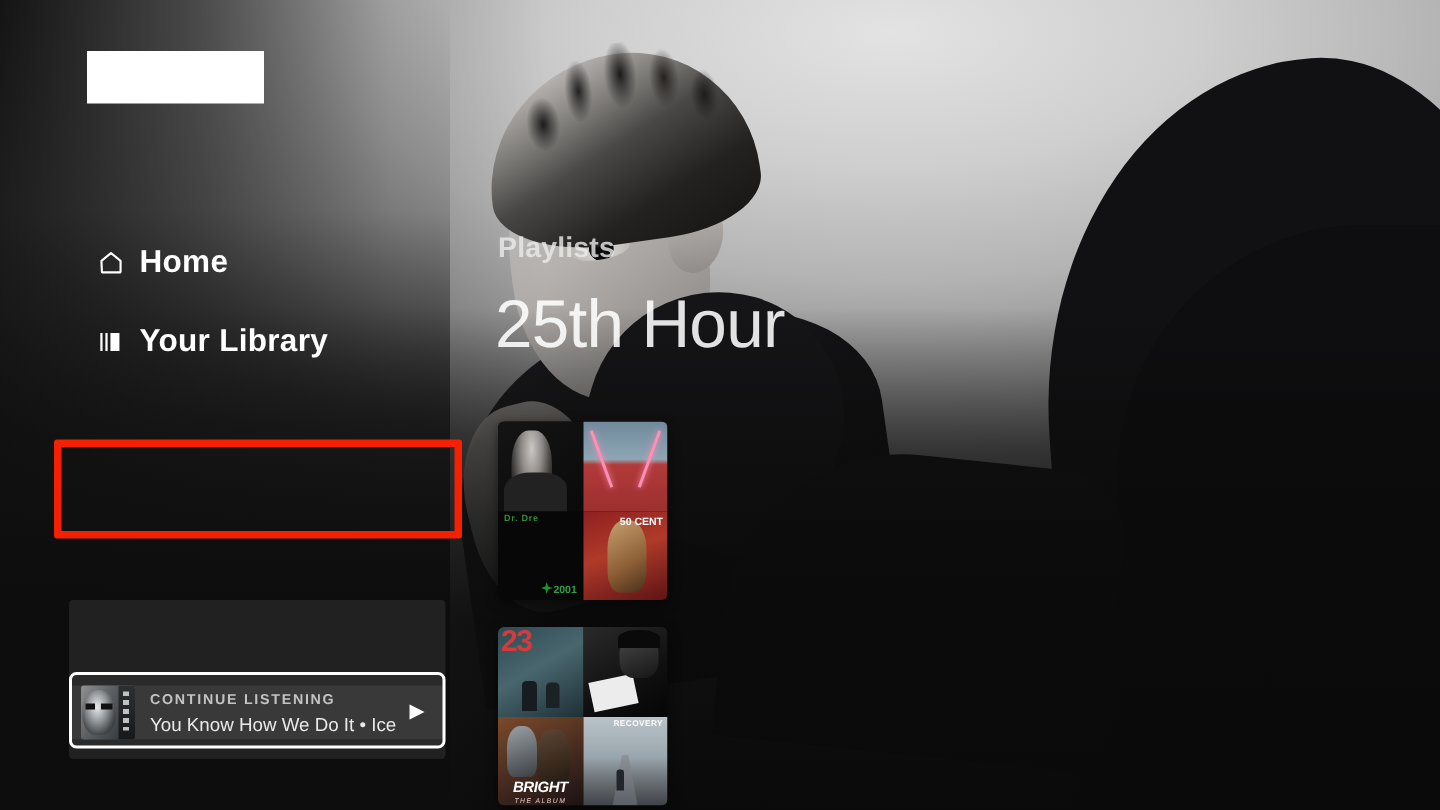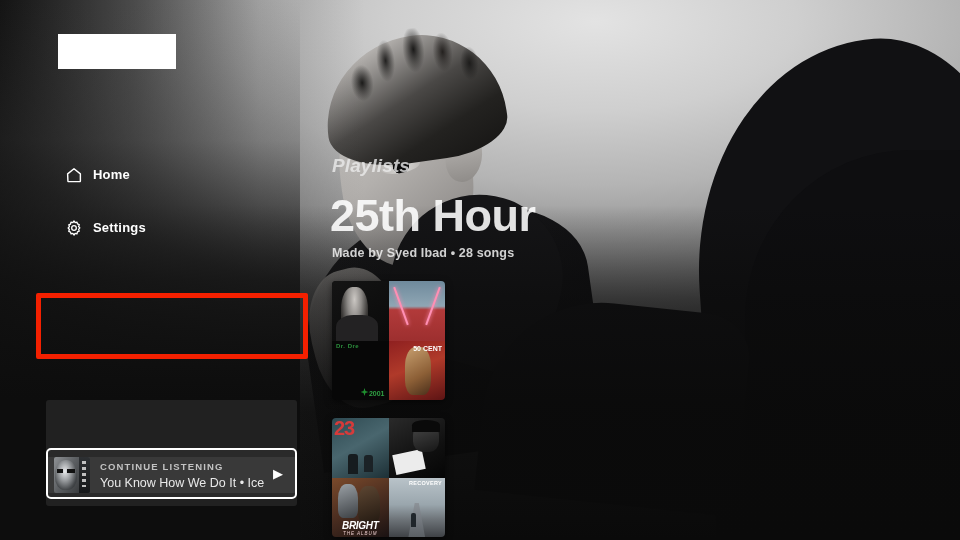--- a/index.html
+++ b/index.html
@@ -182,21 +182,21 @@
   .nav-row {
     position: relative;
     display: flex;
     align-items: center;
     height: 53px;
     padding-left: 64px;
     box-sizing: border-box;
   }
   .nav-row .label {
     color: #ffffff;
-    font-size: 13px;
+    font-size: 21px;
     font-weight: bold;
     letter-spacing: .2px;
     white-space: nowrap;
   }
   .nav-icon {
     position: absolute;
     left: 64px;
     width: 19px; height: 19px;
     display: flex;
     align-items: center;
@@ -322,28 +322,27 @@
     width: 660px; height: 540px;
     z-index: 4;
   }
   .eyebrow {
     position: absolute;
     left: 32px; top: 155px;
     color: rgba(235,235,235,0.80);
     font-size: 19px;
     font-weight: bold;
     letter-spacing: .1px;
-    font-style: italic;
   }
   .hero-title {
     position: absolute;
     left: 30px; top: 193px;
     color: rgba(255,255,255,0.88);
     font-size: 45px;
-    font-weight: bold;
+    font-weight: normal;
     letter-spacing: -0.5px;
     line-height: 1;
   }
   .hero-sub {
     position: absolute;
     left: 32px; top: 246px;
     color: rgba(240,240,240,0.86);
     font-size: 12.5px;
     font-weight: bold;
     letter-spacing: .15px;
@@ -490,21 +489,20 @@
     </div>
 
     <div class="bg-fade-bottom"></div>
     <div class="bg-fade-left"></div>
   </div>
 
   <div class="main">
 
     <div class="eyebrow">Playlists</div>
     <div class="hero-title">25th Hour</div>
-    <div class="hero-sub">Made by Syed Ibad • 28 songs</div>
 
     <div class="tiles">
 
       <div class="tile">
         <div class="cell c-geazy"></div>
         <div class="cell c-v"></div>
         <div class="cell c-dre">
           <span class="nm">Dr. Dre</span>
           <span class="leaf"></span>
           <span class="yr">2001</span>
@@ -597,31 +595,32 @@
       <div class="nav-row">
         <span class="nav-icon">
           <svg width="18" height="18" viewBox="0 0 24 24" fill="none" stroke="#fff" stroke-width="1.9" stroke-linejoin="round" stroke-linecap="round">
             <path d="M3.5 10.5 12 3.6l8.5 6.9V20a.8.8 0 0 1-.8.8h-15a.8.8 0 0 1-.8-.8z"></path>
           </svg>
         </span>
         <span class="label">Home</span>
       </div>
 
 
-
-      <div class="nav-focus"></div>
       <div class="nav-row">
         <span class="nav-icon">
-          <svg width="18" height="18" viewBox="0 0 24 24" fill="none" stroke="#fff" stroke-width="1.75" stroke-linejoin="round">
-            <circle cx="12" cy="12" r="3.1"></circle>
-            <path d="M12 2.6l1.5 2.1 2.5-.6.6 2.5 2.4 1-.9 2.4 1.7 1.9-1.7 1.9.9 2.4-2.4 1-.6 2.5-2.5-.6L12 21.4l-1.5-2.1-2.5.6-.6-2.5-2.4-1 .9-2.4L4.2 12l1.7-1.9-.9-2.4 2.4-1 .6-2.5 2.5.6z"></path>
+          <svg width="18" height="18" viewBox="0 0 24 24">
+            <rect x="2.5" y="4" width="2" height="16" fill="#fff"></rect>
+            <rect x="7" y="4" width="2" height="16" fill="#fff"></rect>
+            <rect x="11.5" y="4" width="8" height="16" fill="#fff"></rect>
           </svg>
         </span>
-        <span class="label">Settings</span>
-      </div>
+        <span class="label">Your Library</span>
+      </div>
+
+      <div class="nav-focus"></div>
 
 
     </div>
 
     <div class="continue-card">
       <div class="cc-art">
         <span class="face"></span>
         <span class="eyes"></span>
         <span class="band"></span>
       </div>

